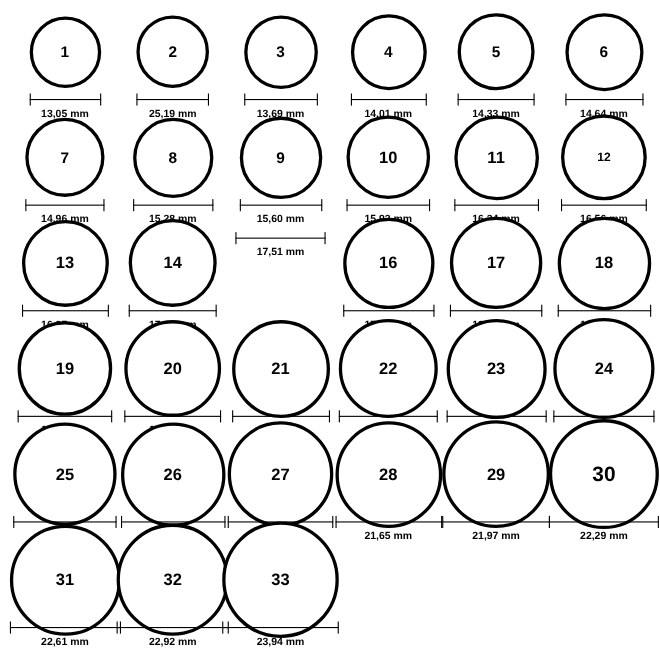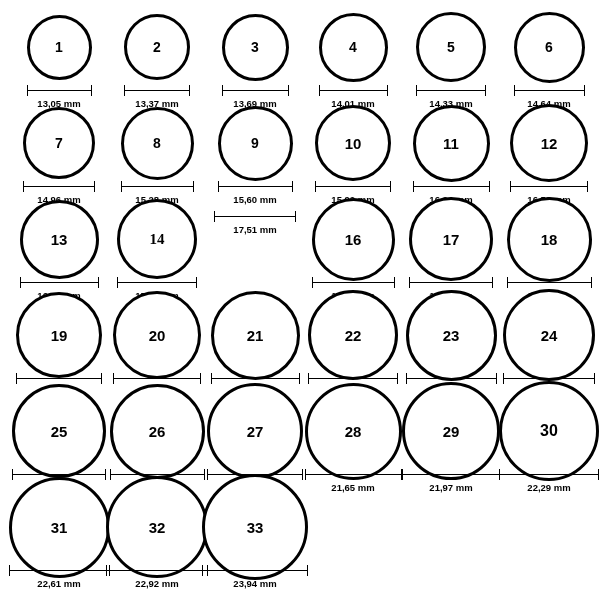--- a/index.html
+++ b/index.html
@@ -102,21 +102,21 @@
         <div class="ring-wrap" style="height: 66px;">
           <div class="ring" style="width: 66px; height: 66px;">
             <span class="ring-num" style="font-size: 14px;">2</span>
           </div>
         </div>
         <div class="measure" style="width: 66px;">
           <div class="bar"></div>
           <div class="tick left"></div>
           <div class="tick right"></div>
         </div>
-        <div class="mm">13,37 mm</div>
+        <div class="mm">25,19 mm</div>
       </div>
       <div class="cell">
         <div class="ring-wrap" style="height: 66px;">
           <div class="ring" style="width: 67px; height: 67px;">
             <span class="ring-num" style="font-size: 14px;">3</span>
           </div>
         </div>
         <div class="measure" style="width: 67px;">
           <div class="bar"></div>
           <div class="tick left"></div>
@@ -226,21 +226,21 @@
         <div class="measure" style="width: 77px;">
           <div class="bar"></div>
           <div class="tick left"></div>
           <div class="tick right"></div>
         </div>
         <div class="mm">16,24 mm</div>
       </div>
       <div class="cell">
         <div class="ring-wrap" style="height: 66px;">
           <div class="ring" style="width: 78px; height: 78px;">
-            <span class="ring-num" style="font-size: 15px; text-align: right;">12</span>
+            <span class="ring-num" style="font-size: 11px; text-align: right;">12</span>
           </div>
         </div>
         <div class="measure" style="width: 78px;">
           <div class="bar"></div>
           <div class="tick left"></div>
           <div class="tick right"></div>
         </div>
         <div class="mm">16,56 mm</div>
       </div>
     </div>
@@ -252,21 +252,21 @@
           </div>
         </div>
         <div class="measure" style="width: 79px;">
           <div class="bar"></div>
           <div class="tick left"></div>
           <div class="tick right"></div>
         </div>
         <div class="mm">16,87 mm</div>
       </div>
       <div class="cell">
-        <div class="ring-wrap" style="height: 66px; font-family: Liberation Serif, serif;">
+        <div class="ring-wrap" style="height: 66px;">
           <div class="ring" style="width: 80px; height: 80px;">
             <span class="ring-num" style="font-size: 15px;">14</span>
           </div>
         </div>
         <div class="measure" style="width: 80px;">
           <div class="bar"></div>
           <div class="tick left"></div>
           <div class="tick right"></div>
         </div>
         <div class="mm">17,19 mm</div>
@@ -461,21 +461,21 @@
         <div class="measure" style="width: 98px;">
           <div class="bar"></div>
           <div class="tick left"></div>
           <div class="tick right"></div>
         </div>
         <div class="mm">21,97 mm</div>
       </div>
       <div class="cell">
         <div class="ring-wrap" style="height: 66px;">
           <div class="ring" style="width: 100px; height: 100px;">
-            <span class="ring-num" style="font-size: 16px; text-align: center;">30</span>
+            <span class="ring-num" style="font-size: 19px; text-align: center;">30</span>
           </div>
         </div>
         <div class="measure" style="width: 100px;">
           <div class="bar"></div>
           <div class="tick left"></div>
           <div class="tick right"></div>
         </div>
         <div class="mm">22,29 mm</div>
       </div>
     </div>

